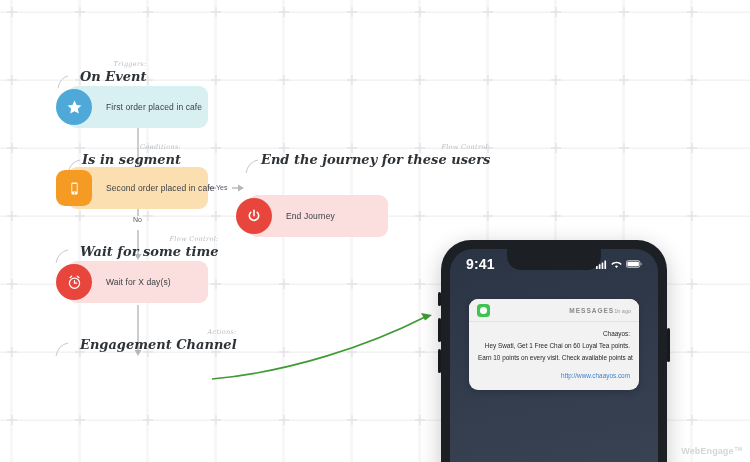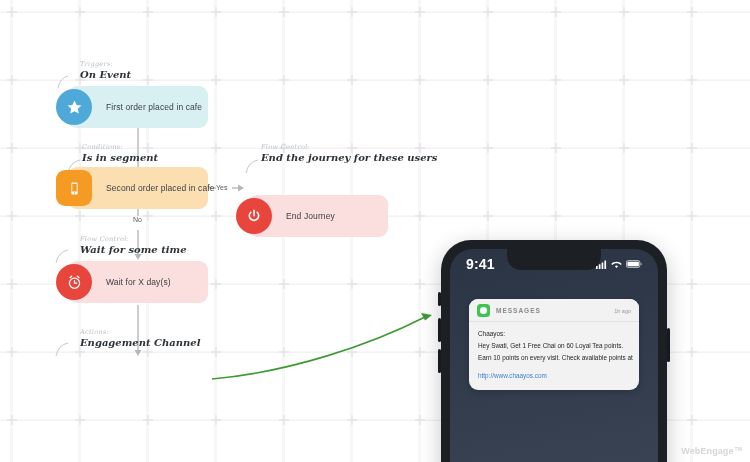--- a/index.html
+++ b/index.html
@@ -12,20 +12,21 @@
   #canvas {
     position: relative;
     width: 750px; height: 462px;
     background-color: #ffffff;
     background-image:
       linear-gradient(to right, rgba(0,0,0,0.035) 1px, transparent 1px),
       linear-gradient(to bottom, rgba(0,0,0,0.035) 1px, transparent 1px);
     background-size: 68px 68px;
     background-position: 10px 12px;
     overflow: hidden;
+    text-align: right;
   }
   .plusgrid {
     position: absolute; inset: 0;
     pointer-events: none;
   }
   .plusgrid svg { width: 100%; height: 100%; display: block; }
 
   
   .node {
     position: absolute;
@@ -66,21 +67,21 @@
   .anno { position: absolute; }
   .anno .kicker {
     font-size: 6.5px;
     color: #b9bcc0;
     font-style: italic;
     letter-spacing: .3px;
     font-family: "DejaVu Serif", serif;
     white-space: nowrap;
   }
   .anno .phrase {
-    font-size: 10px;
+    font-size: 13px;
     color: #2e3338;
     font-style: italic;
     font-family: "DejaVu Serif", serif;
     white-space: nowrap;
     margin-top: 1px;
     font-weight: 600;
   }
 
   .conn { position: absolute; pointer-events: none; }
   .edge-text {

